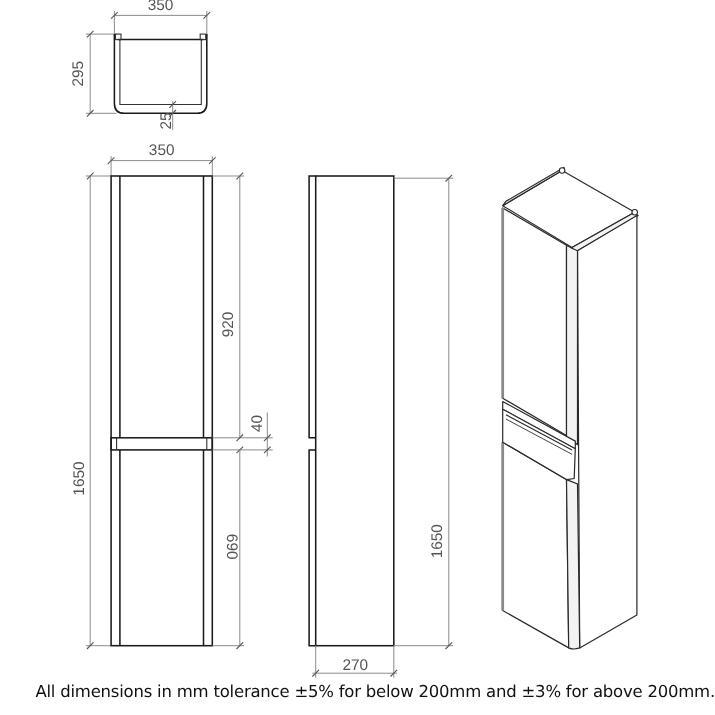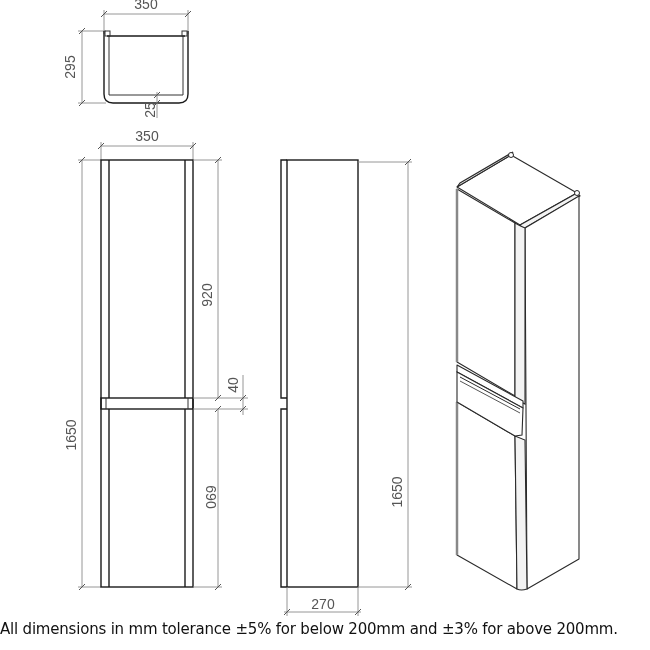--- a/index.html
+++ b/index.html
@@ -5,21 +5,21 @@
   html, body { margin: 0; padding: 0; background: #ffffff; }
   body { width: 650px; height: 650px; position: relative; overflow: hidden; font-family: "Liberation Sans", sans-serif; }
   #drawing { position: absolute; left: 0; top: 0; width: 650px; height: 650px; }
   .dim-text { font-family: "Liberation Sans", sans-serif; font-size: 14px; fill: #555555; }
   .outline { fill: none; stroke: #1a1a1a; stroke-width: 1.4; }
   .outline-thin { fill: none; stroke: #333333; stroke-width: 1; }
   .dimline { fill: none; stroke: #8a8a8a; stroke-width: 0.9; }
   .tick { stroke: #555555; stroke-width: 1; }
   .iso { fill: #ffffff; stroke: #2a2a2a; stroke-width: 1.1; stroke-linejoin: round; }
   .iso-shade { fill: #f3f3f3; stroke: #2a2a2a; stroke-width: 1.1; }
-  #note { position: absolute; left: 0; top: 620px; width: 650px; text-align: left; font-size: 15px; color: #111111; font-family: "DejaVu Sans", sans-serif; letter-spacing: -0.2px; }
+  #note { position: absolute; left: 0; top: 620px; width: 650px; text-align: right; font-size: 15px; color: #111111; font-family: "DejaVu Sans", sans-serif; letter-spacing: -0.2px; }
 </style>
 </head>
 <body>
 
 <svg id="drawing" viewBox="0 0 650 650" xmlns="http://www.w3.org/2000/svg">
 
   <g>
 
     <line class="dimline" x1="104" y1="14" x2="188" y2="14"></line>
     <line class="dimline" x1="104" y1="10" x2="104" y2="34"></line>

